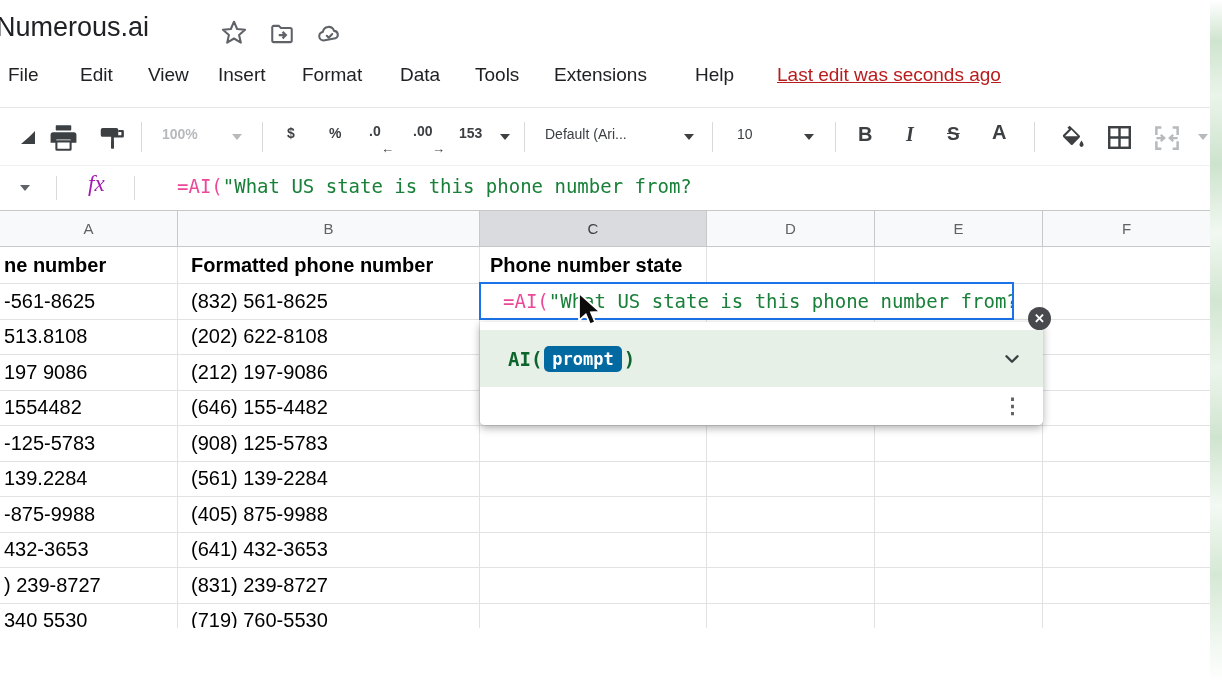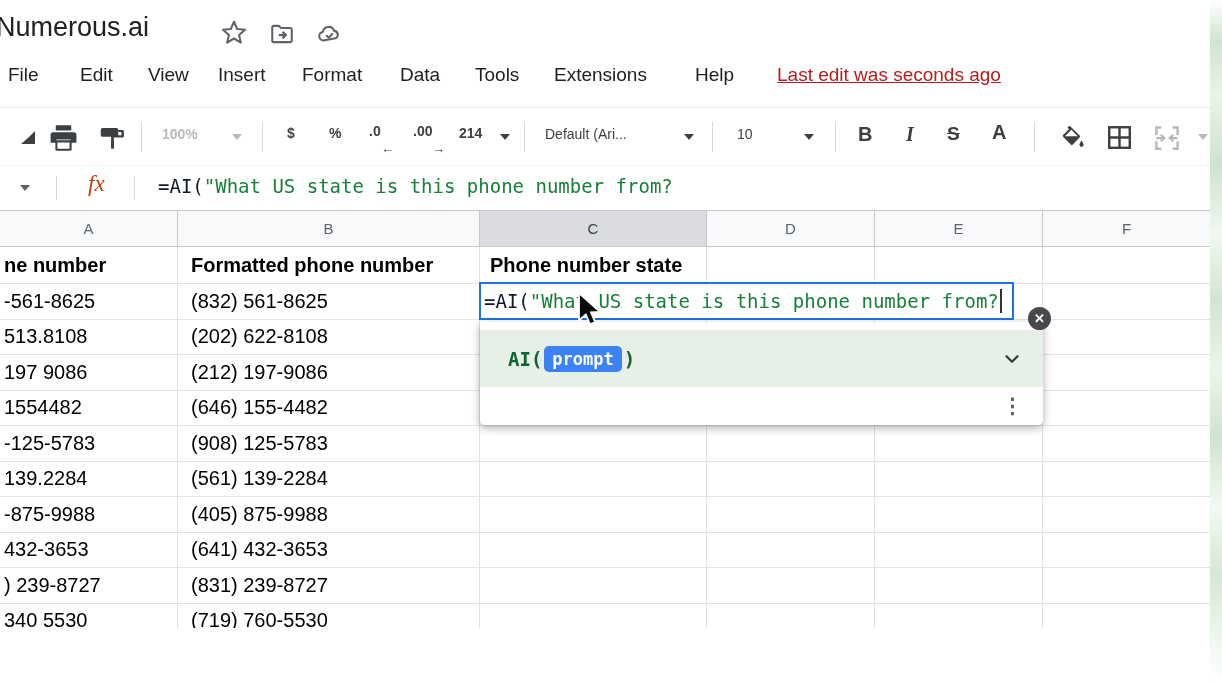--- a/index.html
+++ b/index.html
@@ -23,23 +23,23 @@
   .caret { position:absolute; width:0; height:0; border-left:5px solid transparent; border-right:5px solid transparent; border-top:6px solid #3d4043; cursor:pointer; }
   .caret.gray { border-top-color:#b7babd; }
   .mini-arrow { position:absolute; font-size:13px; font-weight:700; color:#3d4043; }
   .tb-icon { position:absolute; cursor:pointer; color:#3c4043; }
   .tb-icon.disabled { color:#b7babd; cursor:default; }
   .a-bar { position:absolute; left:988px; top:148px; width:27px; height:5px; background:#0b0b0b; }
 
   
   .formulabar { position:absolute; left:0; top:166px; width:1222px; height:44px; background:#fff; }
   .fb-sep { position:absolute; top:10px; width:1px; height:24px; background:#d9dbdd; }
-  .fx { position:absolute; left:88px; top:5px; font-family:"Liberation Serif", serif; font-style:italic; font-size:23px; color:#c2410c; }
+  .fx { position:absolute; left:88px; top:5px; font-family:"Liberation Serif", serif; font-style:italic; font-size:23px; color:#a21caf; }
   .fb-formula { position:absolute; left:158px; top:9px; font-family:"DejaVu Sans Mono", monospace; font-size:19px; white-space:pre; }
-  .tok-fn { color:#0f172a; }
+  .tok-fn { color:#ec4899;margin-left:19px; }
   .tok-str { color:#188038; }
 
   
   .colheaders { position:absolute; left:0; top:210px; width:1211px; height:37px; display:flex; border-top:1px solid #c6c8ca; }
   .ch { height:100%; background:#f8f9fa; border-right:1px solid #c6c8ca; border-bottom:1px solid #c6c8ca; display:flex; align-items:center; justify-content:center; font-size:15px; color:#5f6368; cursor:pointer; }
   .ch.sel { background:#d9dbde; color:#3c4043; }
   .wA{width:178px} .wB{width:302px} .wC{width:227px} .wD{width:168px} .wE{width:168px} .wF{width:168px}
 
   
   .gridbody { position:absolute; left:0; top:247px; width:1211px; height:381px; overflow:hidden; background:#fff; }
@@ -50,21 +50,21 @@
   .pA{padding-left:4px} .pB{padding-left:13px} .pC{padding-left:10px}
 
   
   .cell-editor { position:absolute; left:479px; top:282px; width:535px; height:38px; background:#fff; border:2px solid #1a73e8; z-index:5; display:flex; align-items:center; padding-left:3px; font-family:"DejaVu Sans Mono", monospace; font-size:19px; white-space:pre; overflow:hidden; }
   .text-caret { display:inline-block; width:2px; height:24px; background:#333; margin-left:1px; }
 
   
   .popup { position:absolute; left:480px; top:322px; width:563px; z-index:6; background:#fff; box-shadow:0 3px 9px rgba(0,0,0,.32); border-radius:0 0 5px 5px; }
   .popup-strip { height:8px; background:#fff; }
   .popup-fn { position:relative; height:57px; background:#e6f0e6; display:flex; align-items:center; padding-left:28px; font-family:"DejaVu Sans Mono", monospace; font-size:19px; font-weight:bold; color:#0d652d; cursor:pointer; }
-  .arg-badge { background:#3b82f6; color:#fff; font-size:17px; font-weight:bold; padding:3px 8px; border-radius:5px; margin:0 2px; }
+  .arg-badge { background:#0369a1; color:#fff; font-size:17px; font-weight:bold; padding:3px 8px; border-radius:5px; margin:0 2px; }
   .popup-chevron { position:absolute; right:20px; top:18px; color:#3c4043; cursor:pointer; }
   .popup-more { position:relative; height:38px; background:#fff; border-radius:0 0 5px 5px; }
   .kebab { position:absolute; right:20px; top:6px; font-size:21px; font-weight:bold; color:#5f6368; letter-spacing:0; cursor:pointer; line-height:26px; }
 
   .close-btn { position:absolute; left:1028px; top:307px; width:23px; height:23px; border-radius:50%; background:#47494d; color:#fff; z-index:7; display:flex; align-items:center; justify-content:center; font-size:13px; font-weight:bold; cursor:pointer; }
 
   .mouse-cursor { position:absolute; left:576px; top:292px; z-index:9; pointer-events:none; }
 
   .bg-strip { position:absolute; right:0; top:0; width:12px; height:684px; z-index:1;
     background:linear-gradient(to bottom,#ffffff 0%,#cfe4cf 6%,#eaf4ea 14%,#cde3cd 24%,#f1f8f1 34%,#d2e6d2 44%,#ecf5ec 54%,#cfe4cf 64%,#f3f9f3 74%,#d5e8d5 84%,#eef6ee 93%,#ffffff 100%); }
@@ -131,21 +131,21 @@
     <span class="tb-text disabled" style="left:162px; top:18px;">100%</span>
     <span class="caret gray" style="left:232px; top:26px;"></span>
     <span class="tb-sep" style="left:262px"></span>
 
     <span class="tb-text" style="left:287px; top:17px;">$</span>
     <span class="tb-text" style="left:329px; top:17px;">%</span>
     <span class="tb-text" style="left:369px; top:15px;">.0</span>
     <span class="mini-arrow" style="left:381px; top:33px;">←</span>
     <span class="tb-text" style="left:413px; top:15px;">.00</span>
     <span class="mini-arrow" style="left:432px; top:33px;">→</span>
-    <span class="tb-text" style="left:459px; top:17px;">214</span>
+    <span class="tb-text" style="left:459px; top:17px;">153</span>
     <span class="caret" style="left:500px; top:26px;"></span>
     <span class="tb-sep" style="left:524px"></span>
 
     <span class="tb-text" style="left:545px; top:18px; font-weight:500;">Default (Ari...</span>
     <span class="caret" style="left:684px; top:26px;"></span>
     <span class="tb-sep" style="left:712px"></span>
 
     <span class="tb-text" style="left:737px; top:18px; font-weight:500;">10</span>
     <span class="caret" style="left:804px; top:26px;"></span>
     <span class="tb-sep" style="left:835px"></span>

